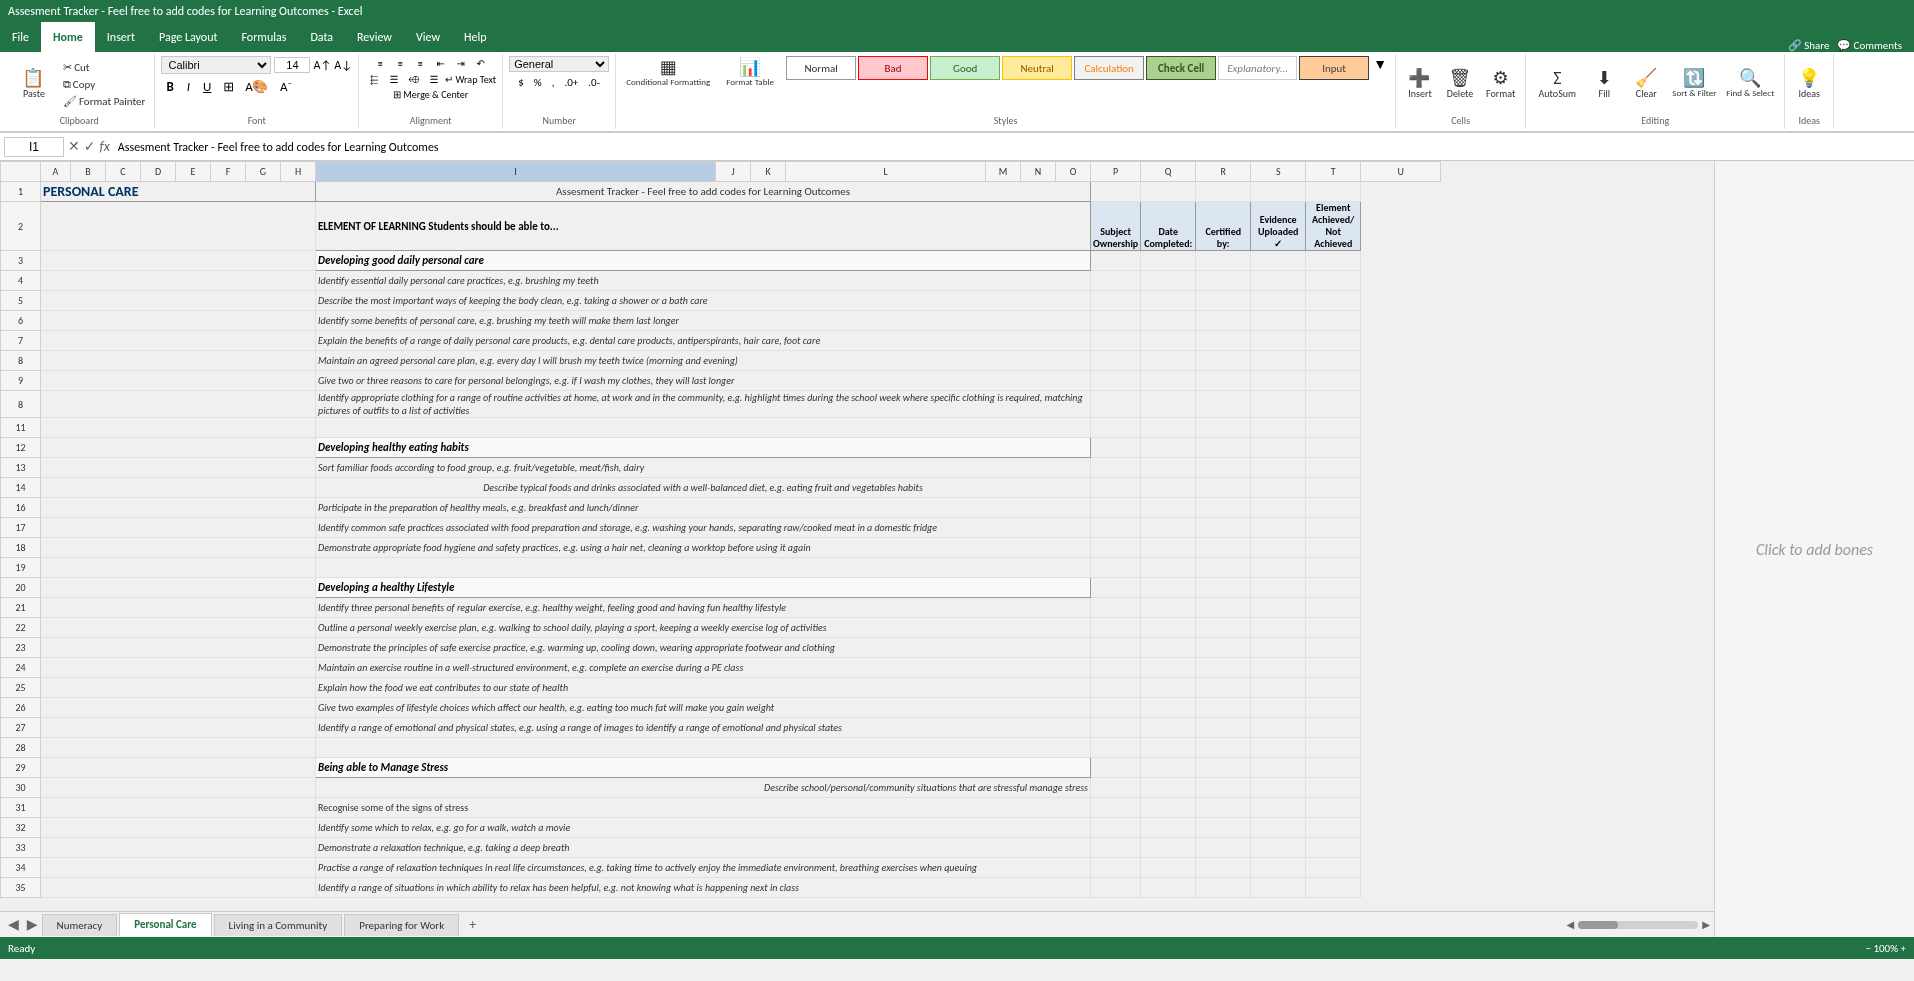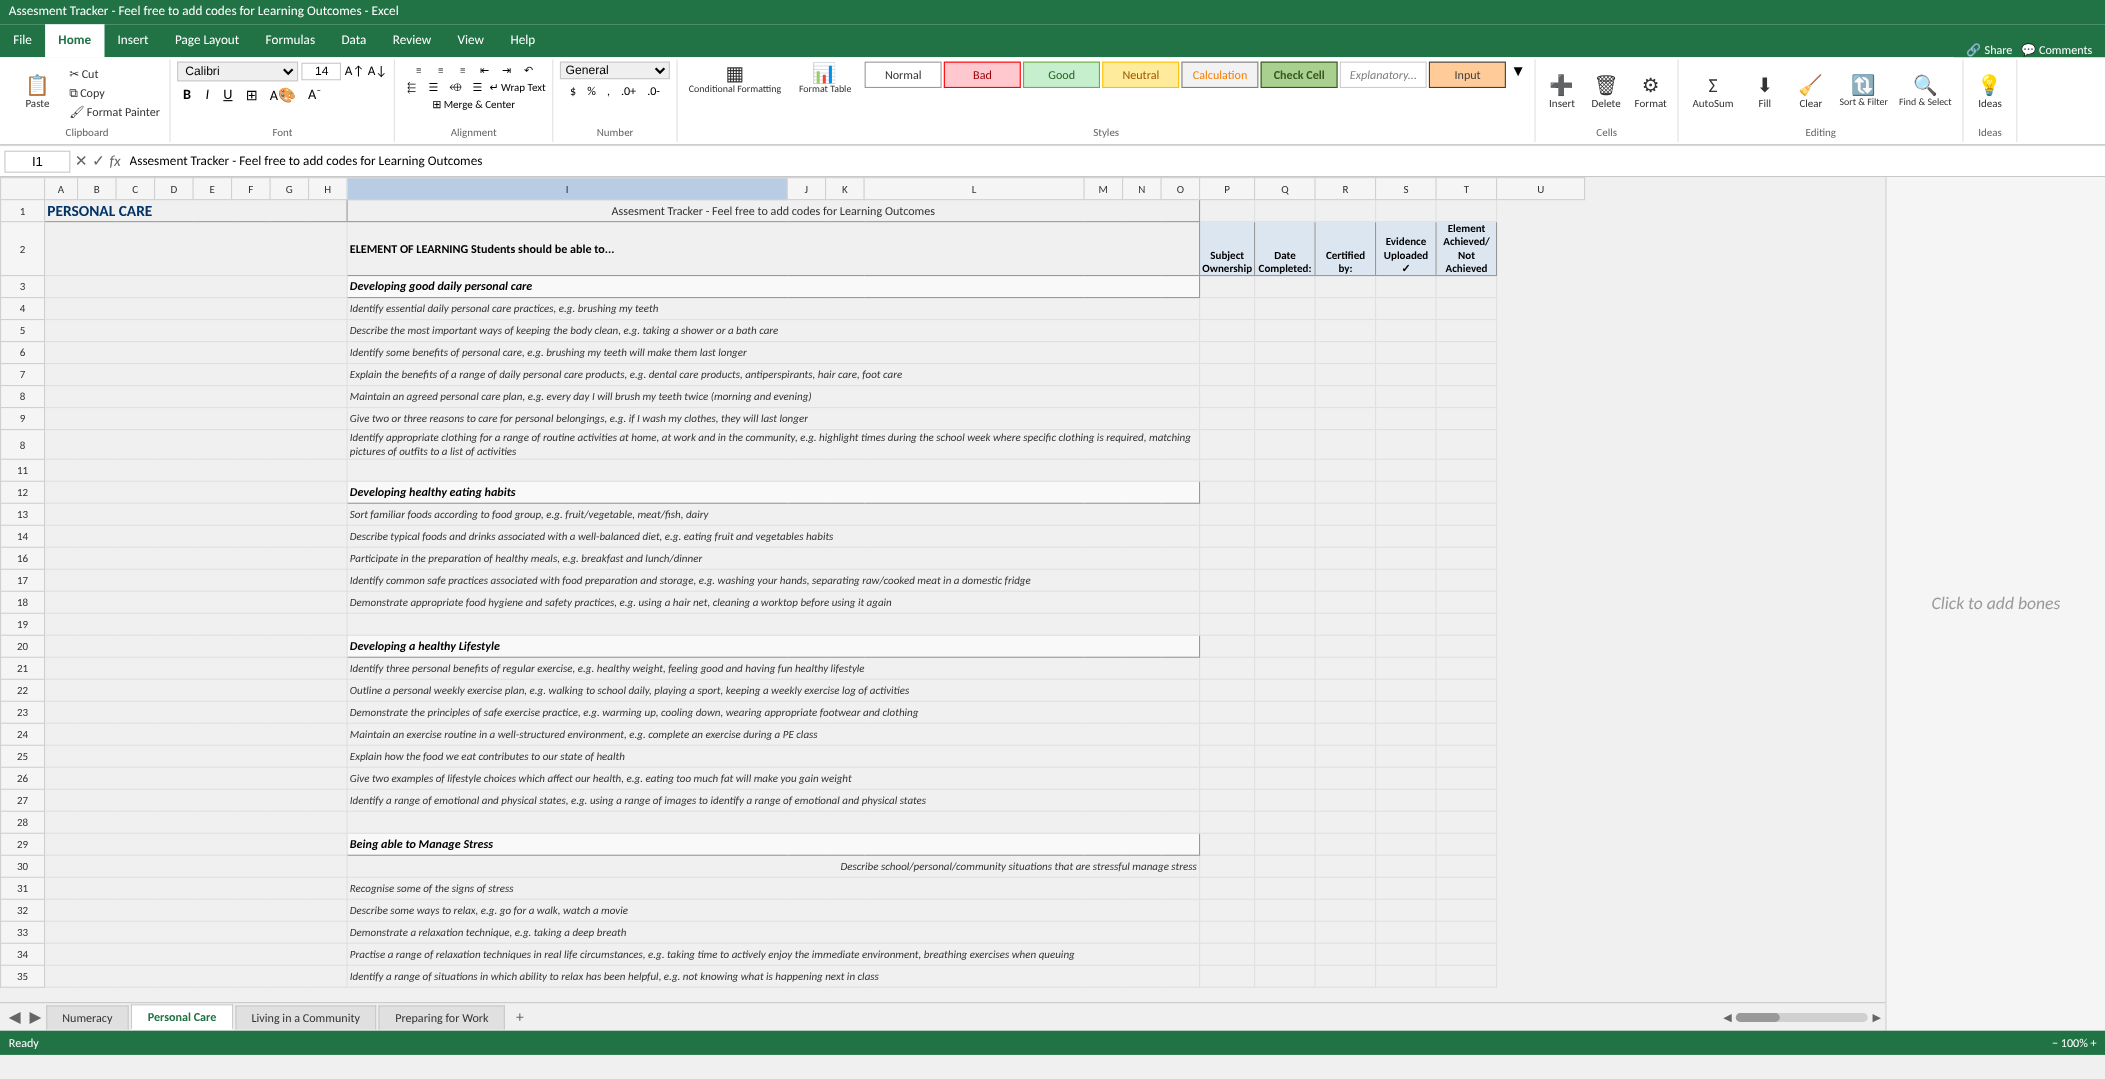--- a/index.html
+++ b/index.html
@@ -709,21 +709,21 @@
                 <td colspan="7" style="font-size: 10px; font-style: italic; color: rgb(51, 51, 51); border: 1px solid rgb(224, 224, 224); white-space: normal; line-height: 1.3; max-width: 400px; overflow: hidden;">Sort familiar foods according to food group, e.g. fruit/vegetable, meat/fish, dairy</td>
                 <td style="border: 1px solid rgb(224, 224, 224);"></td>
                 <td style="border: 1px solid rgb(224, 224, 224);"></td>
                 <td style="border: 1px solid rgb(224, 224, 224);"></td>
                 <td style="border: 1px solid rgb(224, 224, 224);"></td>
                 <td style="border: 1px solid rgb(224, 224, 224);"></td>
               </tr>
               <tr>
                 <th>14</th>
                 <td colspan="8"></td>
-                <td colspan="7" style="font-size: 10px; font-style: italic; color: rgb(51, 51, 51); border: 1px solid rgb(224, 224, 224); white-space: normal; line-height: 1.3; max-width: 400px; overflow: hidden;">Describe typical foods and drinks associated with a well-balanced diet, e.g. eating fruit and vegetables habits</td>
+                <td colspan="7" style="font-size: 10px; font-style: italic; color: rgb(51, 51, 51); border: 1px solid rgb(224, 224, 224); white-space: normal; line-height: 1.3; max-width: 400px; overflow: hidden; text-align: center;">Describe typical foods and drinks associated with a well-balanced diet, e.g. eating fruit and vegetables habits</td>
                 <td style="border: 1px solid rgb(224, 224, 224);"></td>
                 <td style="border: 1px solid rgb(224, 224, 224);"></td>
                 <td style="border: 1px solid rgb(224, 224, 224);"></td>
                 <td style="border: 1px solid rgb(224, 224, 224);"></td>
                 <td style="border: 1px solid rgb(224, 224, 224);"></td>
               </tr>
               <tr>
                 <th>16</th>
                 <td colspan="8"></td>
                 <td colspan="7" style="font-size: 10px; font-style: italic; color: rgb(51, 51, 51); border: 1px solid rgb(224, 224, 224); white-space: normal; line-height: 1.3; max-width: 400px; overflow: hidden;">Participate in the preparation of healthy meals, e.g. breakfast and lunch/dinner</td>
@@ -869,31 +869,31 @@
                 <td colspan="7" style="font-size: 10px; font-style: italic; color: rgb(51, 51, 51); border: 1px solid rgb(224, 224, 224); white-space: normal; line-height: 1.3; max-width: 400px; overflow: hidden; text-align: right;">Describe school/personal/community situations that are stressful manage stress</td>
                 <td style="border: 1px solid rgb(224, 224, 224);"></td>
                 <td style="border: 1px solid rgb(224, 224, 224);"></td>
                 <td style="border: 1px solid rgb(224, 224, 224);"></td>
                 <td style="border: 1px solid rgb(224, 224, 224);"></td>
                 <td style="border: 1px solid rgb(224, 224, 224);"></td>
               </tr>
               <tr>
                 <th>31</th>
                 <td colspan="8"></td>
-                <td colspan="7" style="font-size: 10px; font-style: italic; color: rgb(51, 51, 51); border: 1px solid rgb(224, 224, 224); white-space: normal; line-height: 1.3; max-width: 400px; overflow: hidden;">Recognise some of the signs of stress</td>
+                <td colspan="7" style="font-size: 10px; color: rgb(51, 51, 51); border: 1px solid rgb(224, 224, 224); white-space: normal; line-height: 1.3; max-width: 400px; overflow: hidden;">Recognise some of the signs of stress</td>
                 <td style="border: 1px solid rgb(224, 224, 224);"></td>
                 <td style="border: 1px solid rgb(224, 224, 224);"></td>
                 <td style="border: 1px solid rgb(224, 224, 224);"></td>
                 <td style="border: 1px solid rgb(224, 224, 224);"></td>
                 <td style="border: 1px solid rgb(224, 224, 224);"></td>
               </tr>
               <tr>
                 <th>32</th>
                 <td colspan="8"></td>
-                <td colspan="7" style="font-size: 10px; font-style: italic; color: rgb(51, 51, 51); border: 1px solid rgb(224, 224, 224); white-space: normal; line-height: 1.3; max-width: 400px; overflow: hidden;">Describe some ways to relax, e.g. go for a walk, watch a movie</td>
+                <td colspan="7" style="font-size: 10px; font-style: italic; color: rgb(51, 51, 51); border: 1px solid rgb(224, 224, 224); white-space: normal; line-height: 1.3; max-width: 400px; overflow: hidden;">Identify some which to relax, e.g. go for a walk, watch a movie</td>
                 <td style="border: 1px solid rgb(224, 224, 224);"></td>
                 <td style="border: 1px solid rgb(224, 224, 224);"></td>
                 <td style="border: 1px solid rgb(224, 224, 224);"></td>
                 <td style="border: 1px solid rgb(224, 224, 224);"></td>
                 <td style="border: 1px solid rgb(224, 224, 224);"></td>
               </tr>
               <tr>
                 <th>33</th>
                 <td colspan="8"></td>
                 <td colspan="7" style="font-size: 10px; font-style: italic; color: rgb(51, 51, 51); border: 1px solid rgb(224, 224, 224); white-space: normal; line-height: 1.3; max-width: 400px; overflow: hidden;">Demonstrate a relaxation technique, e.g. taking a deep breath</td>

